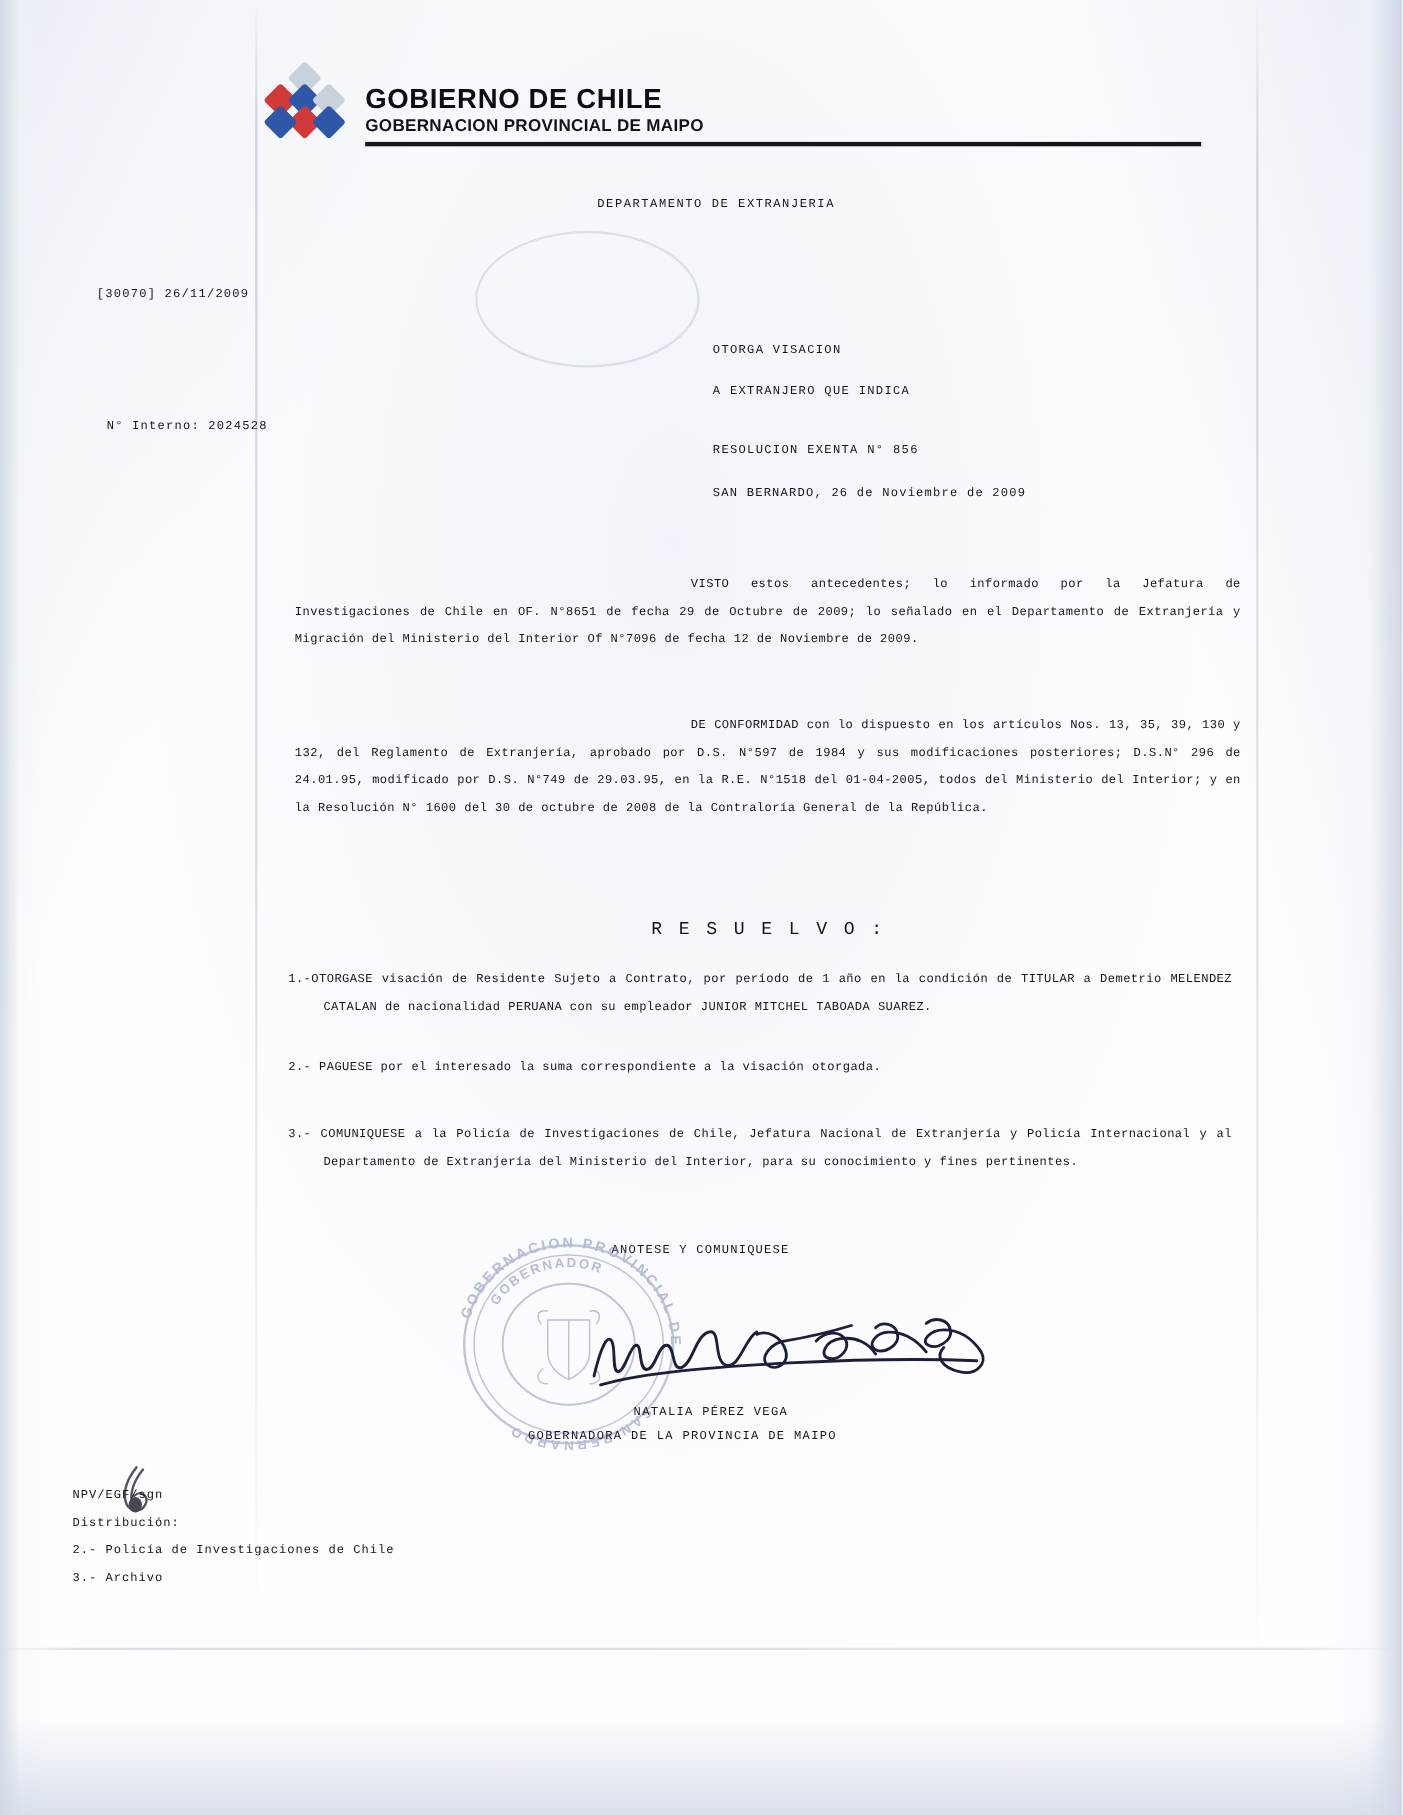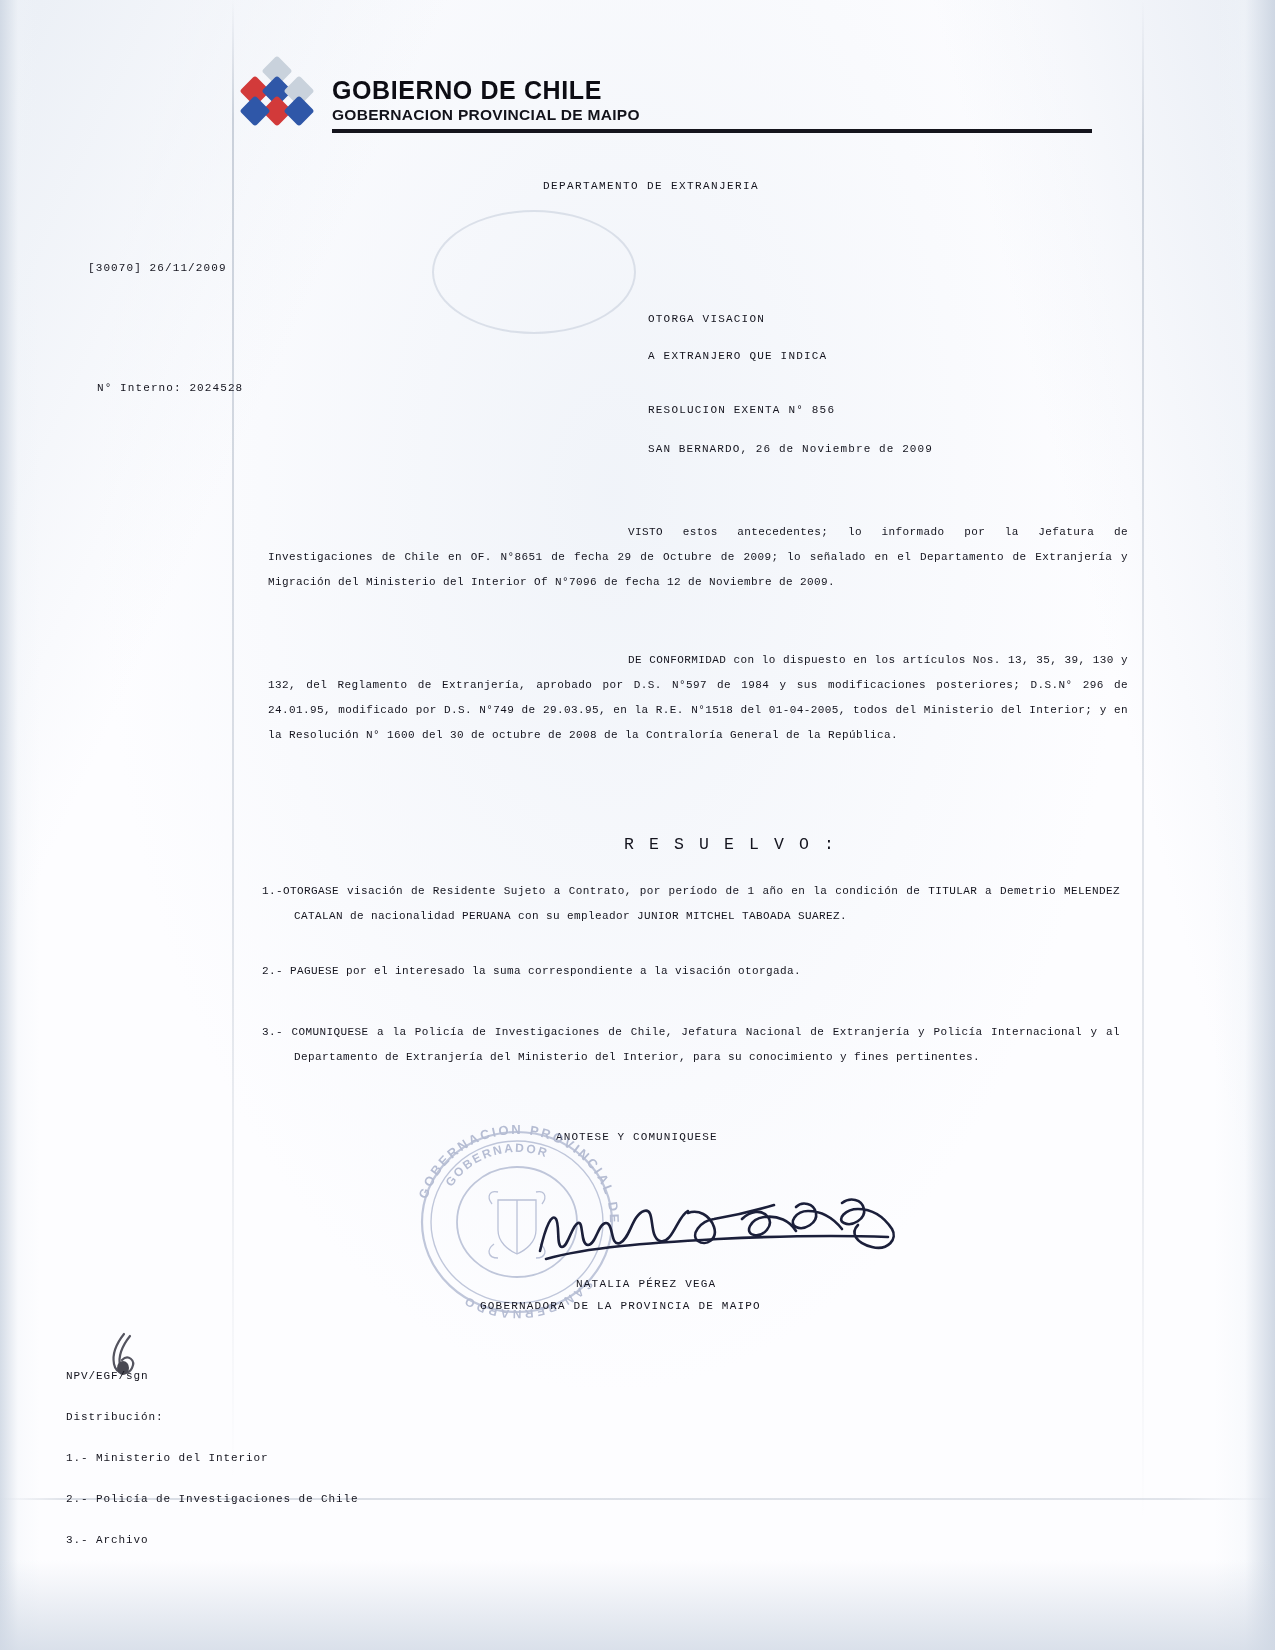--- a/index.html
+++ b/index.html
@@ -156,21 +156,20 @@
   }
   .para .ind { display: inline-block; width: 360px; }
   .p-visto { left: 268px; top: 520px; }
   .p-conf  { left: 268px; top: 648px; }
 
   .resuelvo {
     position: absolute;
     left: 592px; top: 832px;
     letter-spacing: 2.6px;
     font-size: 16.5px;
-    margin-left: 32px;
   }
 
   .item {
     position: absolute;
     width: 858px;
     text-align: justify;
     letter-spacing: 0.4px;
   }
   .item .hang { display: block; text-indent: -32px; padding-left: 32px; }
   .i1 { left: 262px; top: 879px; }
@@ -219,21 +218,21 @@
     opacity: 0.8;
   }
 
   
   .footer {
     position: absolute;
     left: 66px; top: 1348px;
     letter-spacing: 0.9px;
     line-height: 25px;
   }
-  .footer div { white-space: nowrap; margin-top: 16px; }
+  .footer div { white-space: nowrap; }
 </style>
 </head>
 <body>
 
 <div class="page">
 
   <div class="scan-edge-left"></div>
   <div class="scan-edge-right"></div>
   <div class="scan-edge-bottom"></div>
   <div class="crease v1"></div>
@@ -347,18 +346,17 @@
         <path d="M20,4 C12,14 8,24 10,34 C12,44 24,46 28,38 C32,30 24,24 18,30"></path>
         <path d="M26,6 C18,16 14,26 16,36"></path>
       </g>
       <ellipse cx="19" cy="38" rx="6" ry="7" fill="#1c1c28"></ellipse>
     </svg>
   </div>
 
   <div class="doc-text footer">
     <div>NPV/EGF/sgn</div>
     <div>Distribución:</div>
-    <div>1.- Ministerio del Interior</div>
     <div>2.- Policía de Investigaciones de Chile</div>
     <div>3.- Archivo</div>
   </div>
 
 </div>
 
 </body></html>

